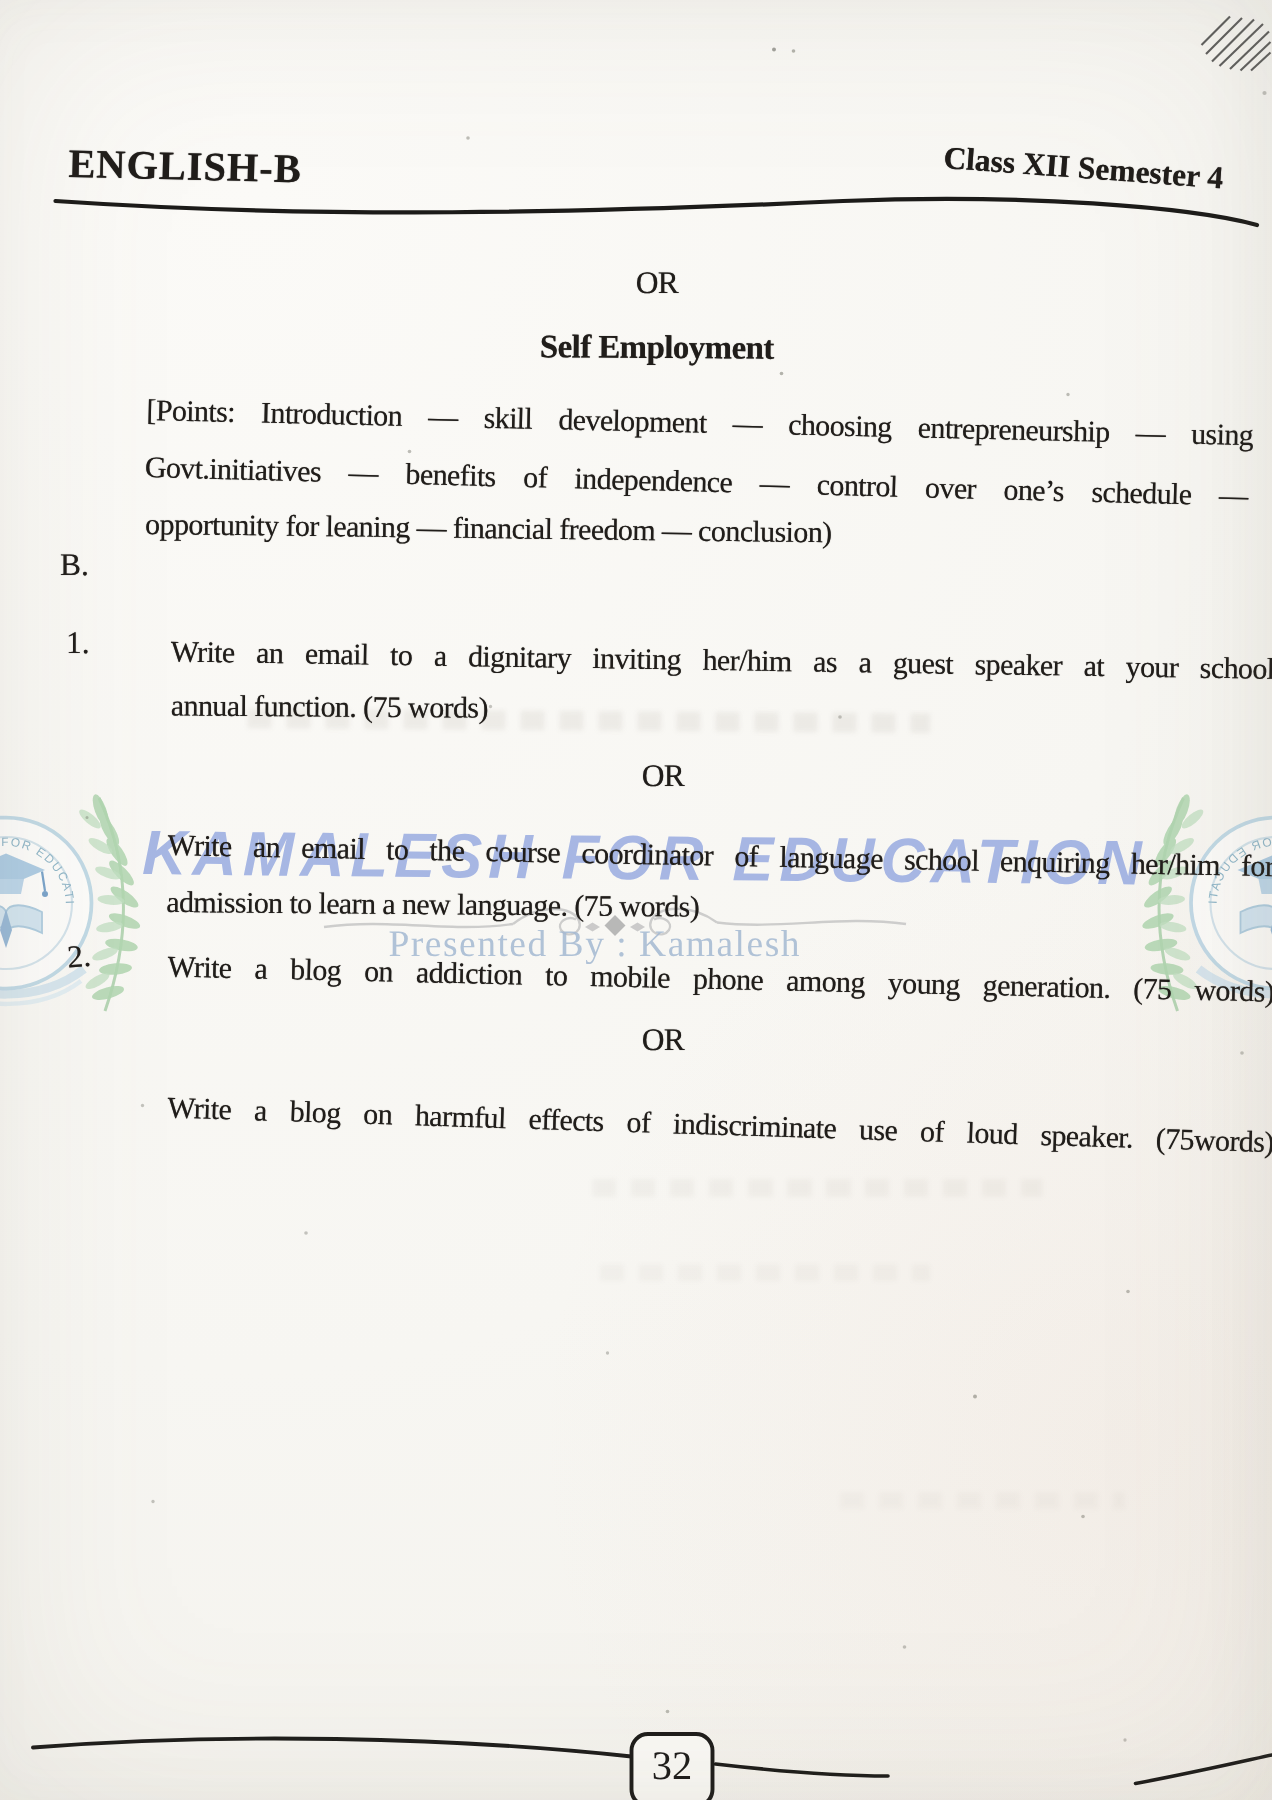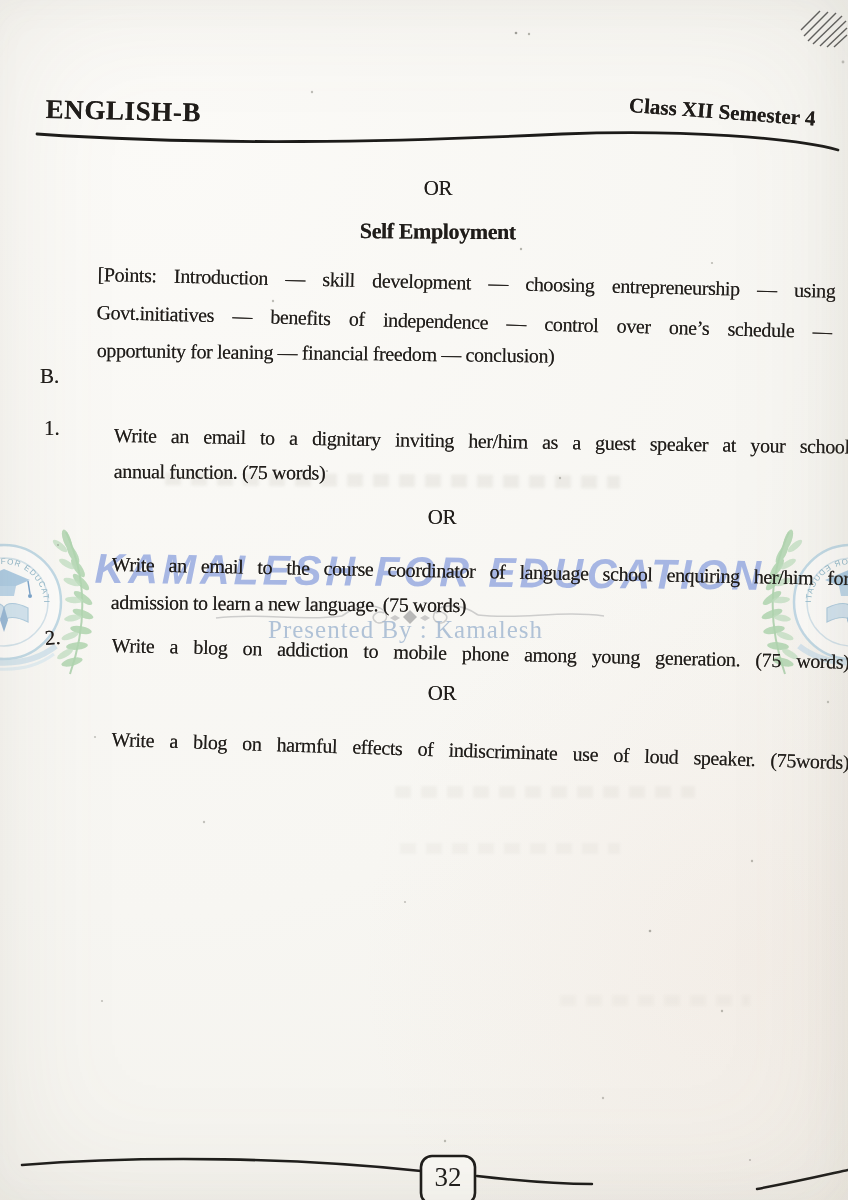--- a/index.html
+++ b/index.html
@@ -23,21 +23,21 @@
   .h-subject{position:absolute;left:46px;top:94px;font-size:27px;font-weight:bold;
       letter-spacing:.6px;transform:rotate(1.3deg);transform-origin:left top;
       text-shadow:0 0 .6px rgba(20,18,16,.8);}
   .h-class{position:absolute;left:630px;top:93px;font-size:21px;font-weight:bold;
       transform:rotate(4.2deg);transform-origin:left top;white-space:nowrap;
       text-shadow:0 0 .5px rgba(20,18,16,.8);}
   .wm-title{position:absolute;left:95px;top:545px;width:655px;z-index:1;
       font-family:"Liberation Sans", sans-serif;font-weight:bold;font-style:italic;
       font-size:41px;letter-spacing:4px;white-space:nowrap;color:#93a7e0;opacity:.8;
       transform:rotate(.6deg) scaleY(1.02);transform-origin:left top;}
-  .wm-presented{position:absolute;left:268px;top:616px;width:300px;z-index:1;text-align:left;
+  .wm-presented{position:absolute;left:234px;top:616px;width:300px;z-index:1;text-align:right;
       font-size:25px;color:#a4b9d2;opacity:.85;letter-spacing:1px;}
   .wm-site{position:absolute;left:230px;top:647px;width:420px;z-index:1;text-align:center;
       font-family:"Liberation Sans", sans-serif;font-size:21px;color:#b3c0c6;opacity:.9;letter-spacing:.5px;}
   .textlayer{position:relative;z-index:3;}
   .smudge{position:absolute;filter:blur(1.6px);pointer-events:none;z-index:0;
       background:repeating-linear-gradient(90deg, rgba(140,133,120,.20) 0 16px, rgba(140,133,120,0) 16px 26px);}
   .badge{position:absolute;top:520px;z-index:1;opacity:.9;}
   .badge.left{left:-50px;}
   .badge.right{right:-57px;transform:scaleX(-1);}
   svg{display:block;}

